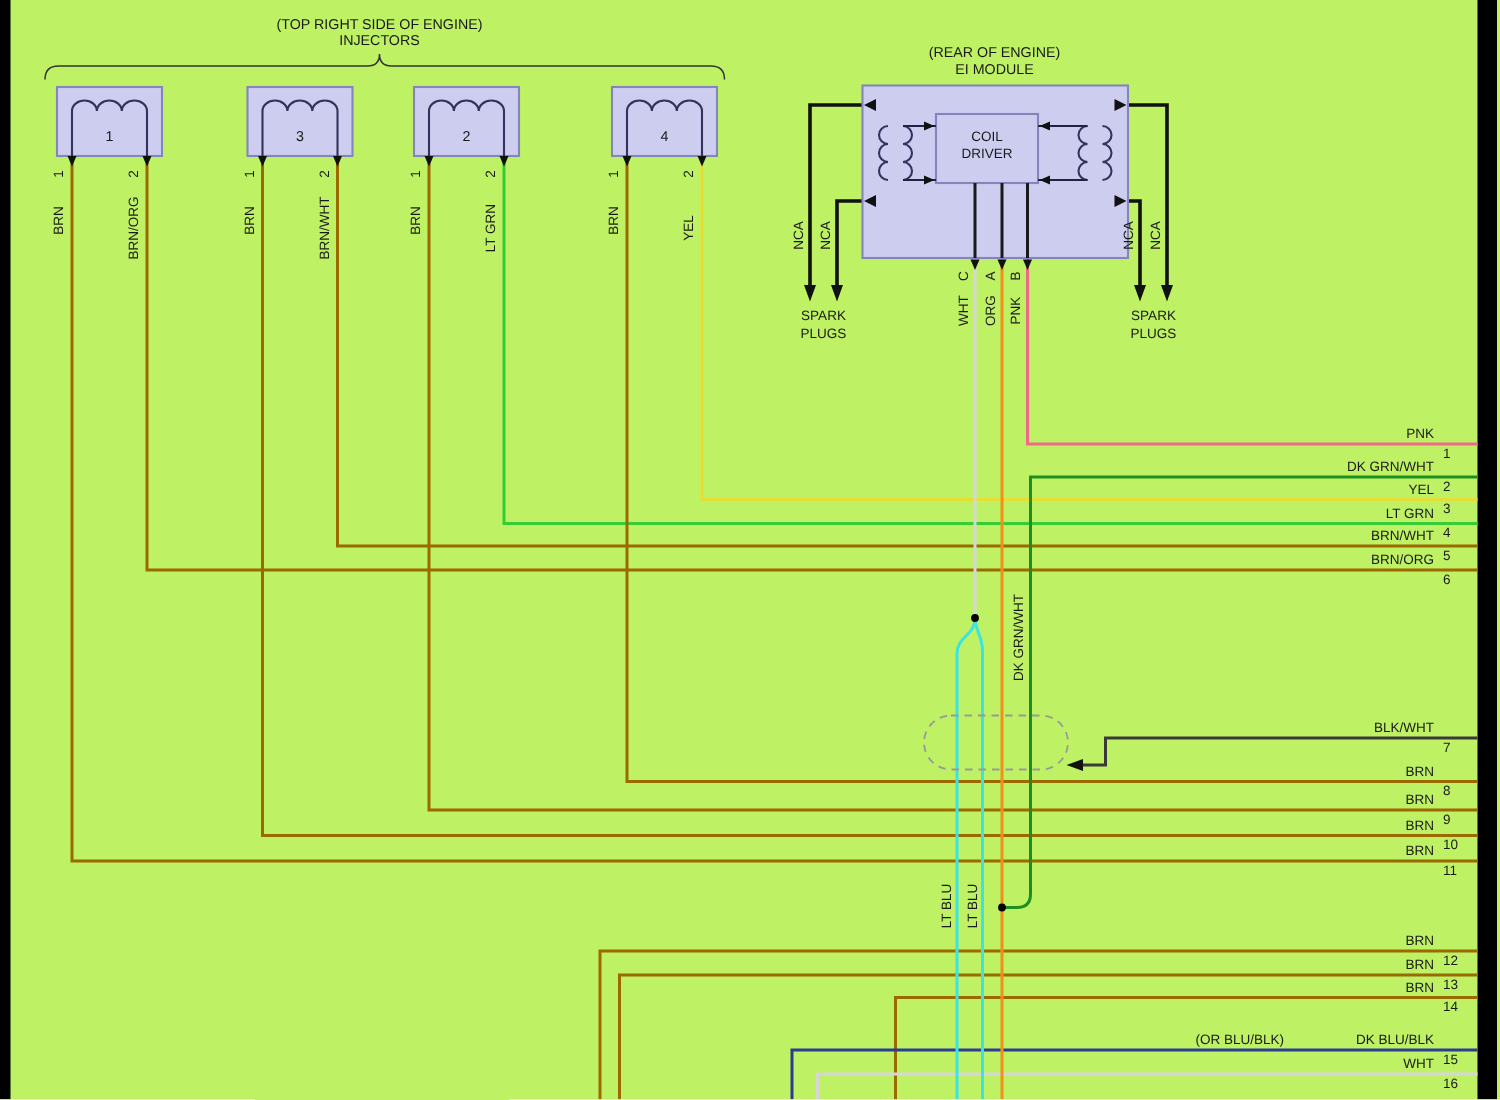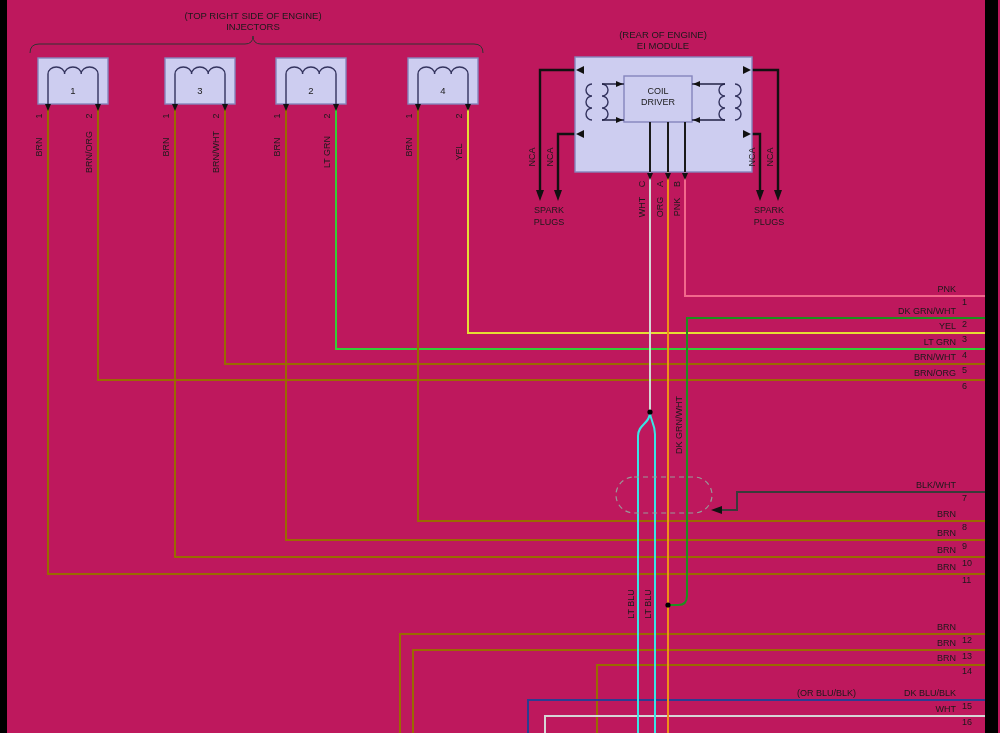--- a/index.html
+++ b/index.html
@@ -1,18 +1,18 @@
 <!DOCTYPE html>
 <html><head>
 <meta charset="utf-8">
 <style>
   * { margin:0; padding:0; box-sizing:border-box; }
   html,body { background:#ffffff; }
   body { width:1000px; height:733px; overflow:hidden; font-family:"Liberation Sans", sans-serif; }
-  .stage { position:relative; width:1000px; height:733px; background:#be185d; }
+  .stage { position:relative; width:1000px; height:733px; background:#bef264; }
   svg { display:block; }
   svg text { font-family:"Liberation Sans", sans-serif; font-size:9.5px; fill:#1a1a1a; }
   .ctr { text-anchor:middle; }
   .rgt { text-anchor:end; }
   .sm  { font-size:9px; }
   .wire { fill:none; stroke-width:2; }
   .blkline { fill:none; stroke:#1a1a1a; stroke-width:2; }
   .thinline { fill:none; stroke:#222244; stroke-width:1.4; }
   .spark { fill:none; stroke:#111; stroke-width:2.4; }
   .box { fill:#cdcdf0; stroke:#8585bd; stroke-width:1.4; }

